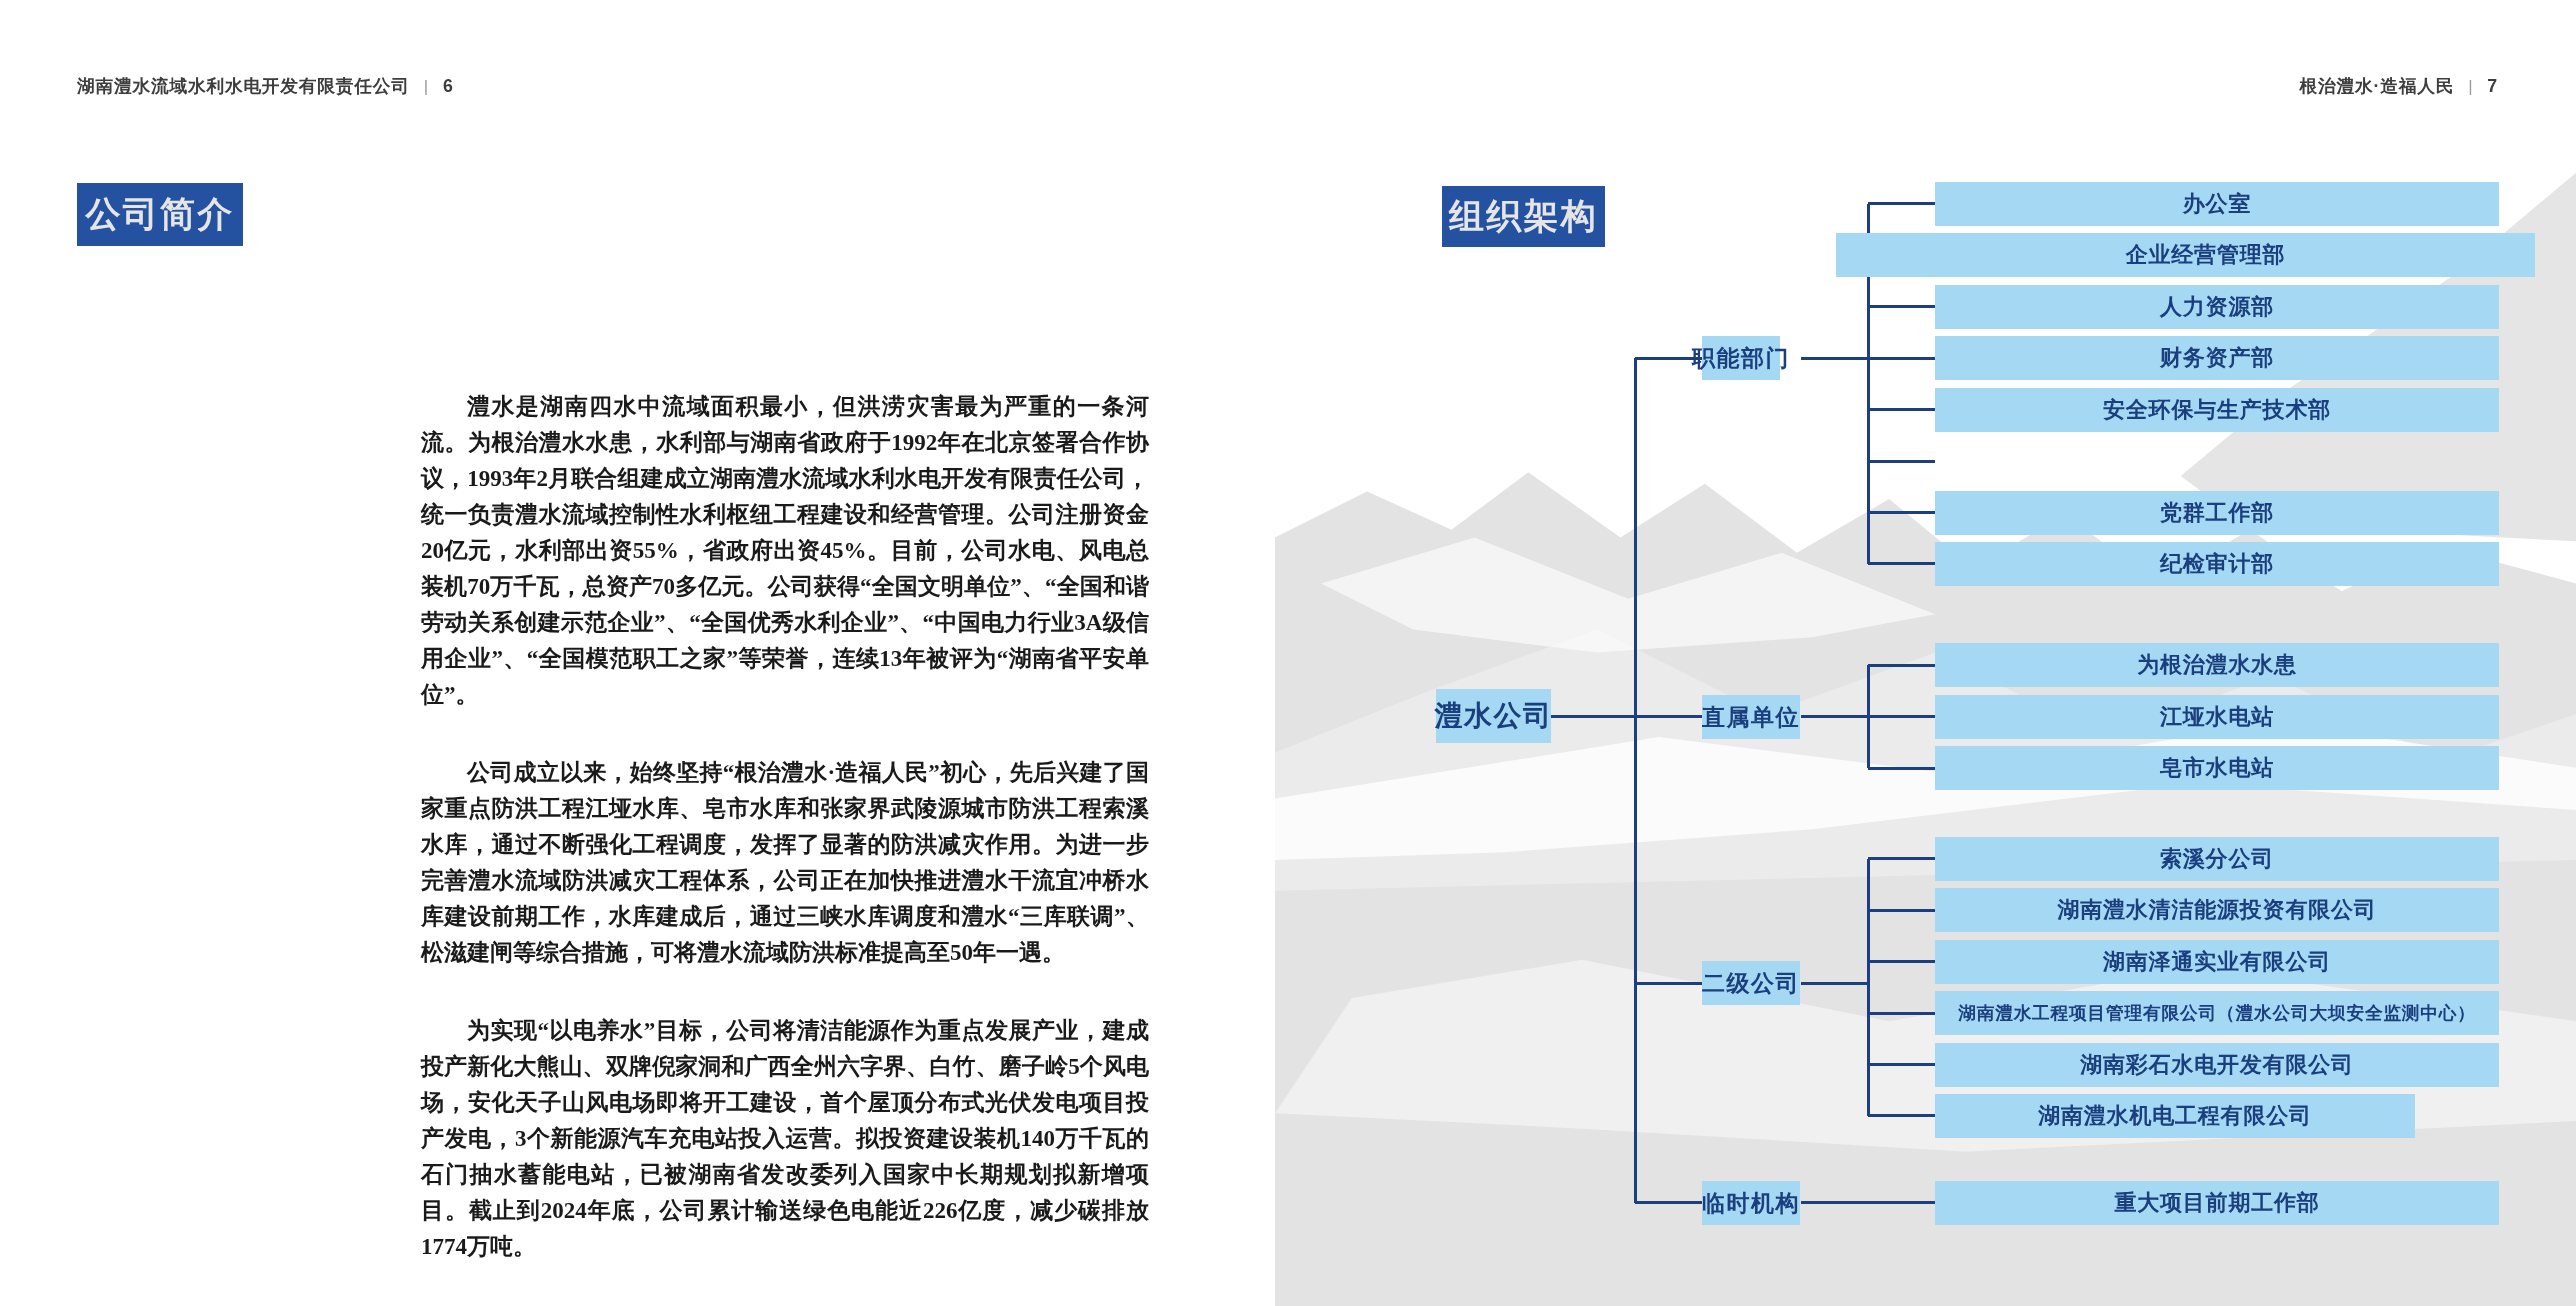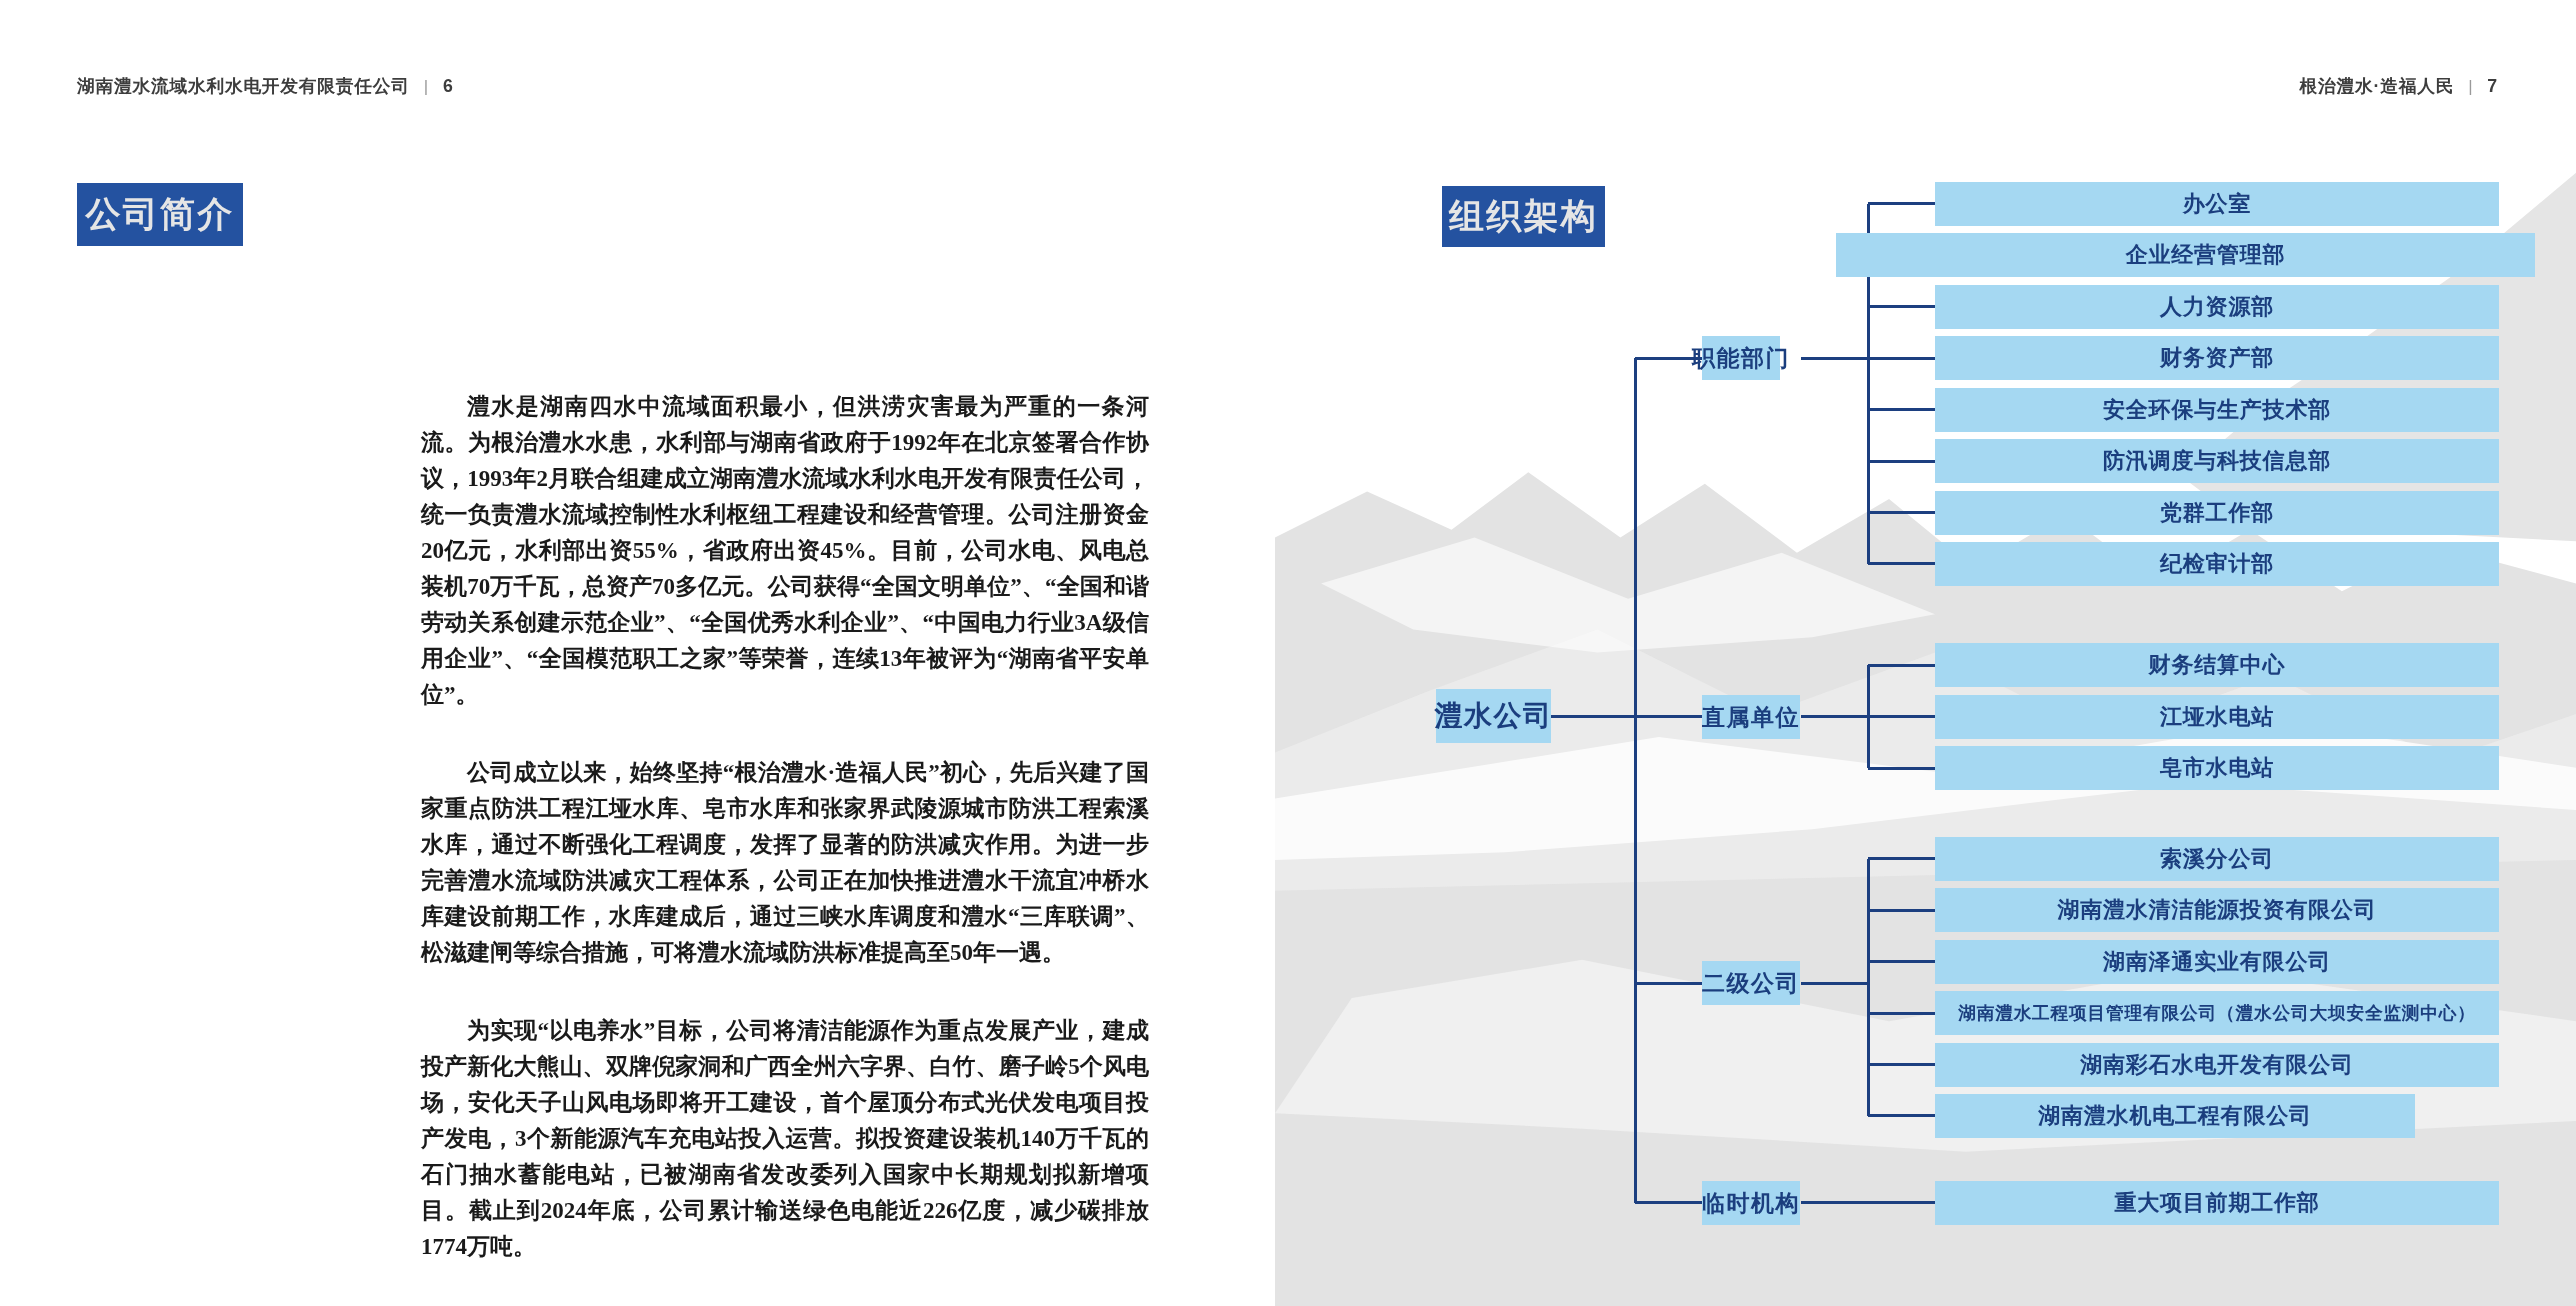--- a/index.html
+++ b/index.html
@@ -120,39 +120,36 @@
       </div>
       <div class="oc-box oc-child" style="left: 1935px; top: 285px; width: 564px; height: 44px;">
         <span style="font-size: 22px;">人力资源部</span>
       </div>
       <div class="oc-box oc-child" style="left: 1935px; top: 336px; width: 564px; height: 44px;">
         <span style="font-size: 22px;">财务资产部</span>
       </div>
       <div class="oc-box oc-child" style="left: 1935px; top: 388px; width: 564px; height: 44px;">
         <span style="font-size: 22px;">安全环保与生产技术部</span>
       </div>
-      <div class="oc-box oc-child" style="left: 1935px; top: 439px; width: 564px; height: 44px;">
-        <span style="font-size: 22px;">防汛调度与科技信息部</span>
-      </div>
       <div class="oc-box oc-child" style="left: 1935px; top: 491px; width: 564px; height: 44px;">
         <span style="font-size: 22px;">党群工作部</span>
       </div>
       <div class="oc-box oc-child" style="left: 1935px; top: 542px; width: 564px; height: 44px;">
         <span style="font-size: 22px;">纪检审计部</span>
       </div>
       <div class="oc-box oc-cat" style="left: 1702px; top: 695px; width: 98px; height: 44px; justify-content: center;">
         <span>直属单位</span>
       </div>
       <div class="oc-line" style="left: 1801px; top: 715px; width: 68px; height: 3.1px;"></div>
       <div class="oc-line" style="left: 1867px; top: 665px; width: 3.1px; height: 103px;"></div>
       <div class="oc-line" style="left: 1868px; top: 664px; width: 67px; height: 3.1px;"></div>
       <div class="oc-line" style="left: 1868px; top: 715px; width: 67px; height: 3.1px;"></div>
       <div class="oc-line" style="left: 1868px; top: 767px; width: 67px; height: 3.1px;"></div>
       <div class="oc-box oc-child" style="left: 1935px; top: 643px; width: 564px; height: 44px;">
-        <span style="font-size: 22px;">财务结算中心</span>
+        <span style="font-size: 22px;">为根治澧水水患</span>
       </div>
       <div class="oc-box oc-child" style="left: 1935px; top: 695px; width: 564px; height: 44px;">
         <span style="font-size: 22px;">江垭水电站</span>
       </div>
       <div class="oc-box oc-child" style="left: 1935px; top: 746px; width: 564px; height: 44px;">
         <span style="font-size: 22px;">皂市水电站</span>
       </div>
       <div class="oc-line" style="left: 1635px; top: 982px; width: 67px; height: 3.1px;"></div>
       <div class="oc-box oc-cat" style="left: 1702px; top: 961px; width: 98px; height: 44px;">
         <span>二级公司</span>

